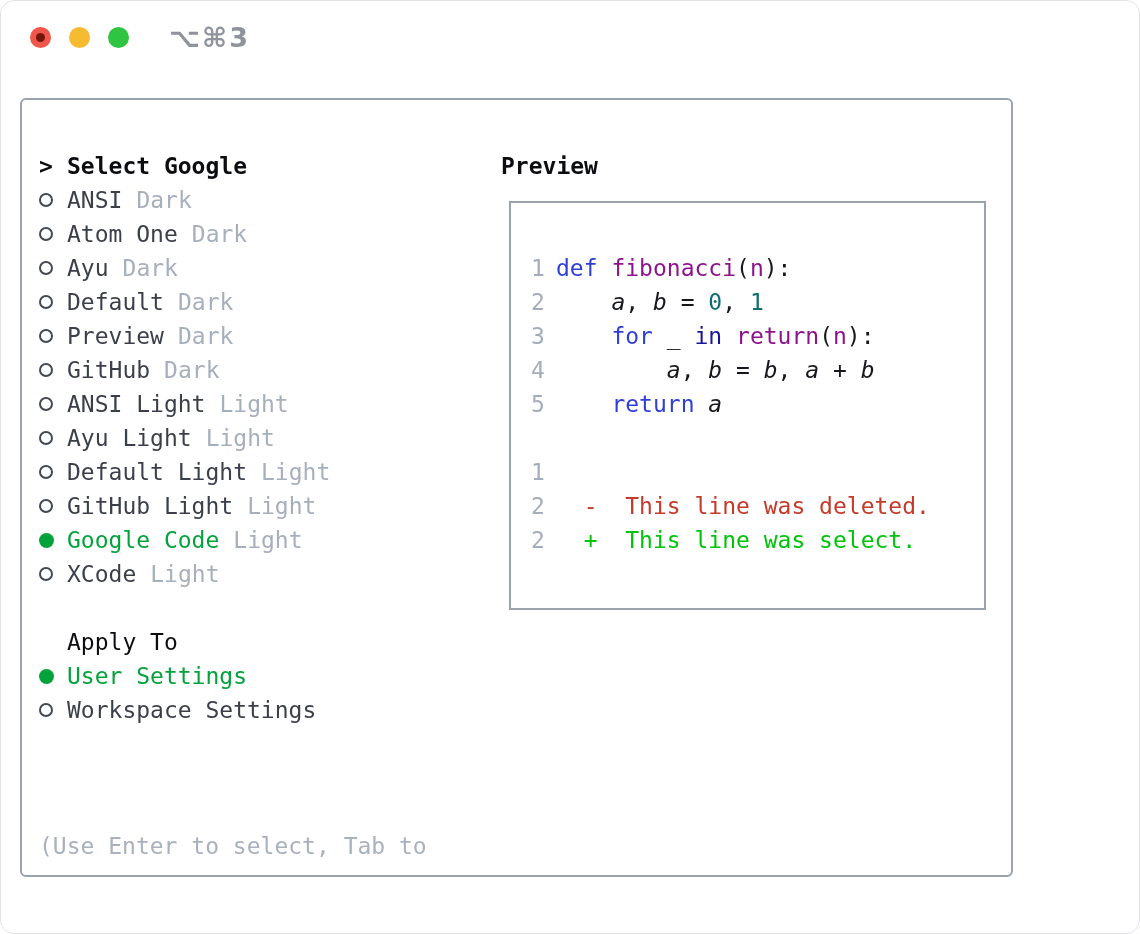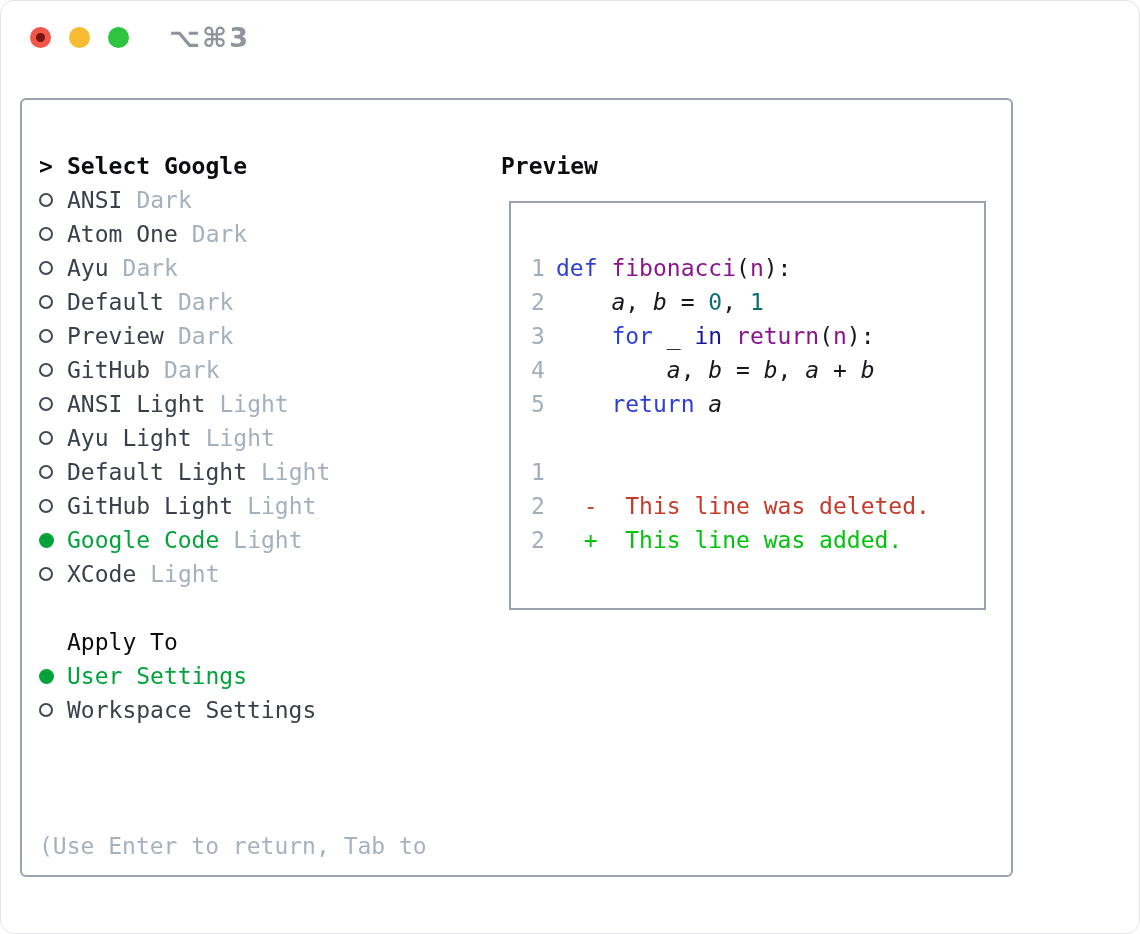--- a/index.html
+++ b/index.html
@@ -194,39 +194,39 @@
             <span class="marker">
               <span class="dot"></span>
             </span>
             <span class="name">Workspace Settings</span>
           </div>
         </div>
 
       <div class="spacer"></div>
 
       <div class="hint">
-        <div>(Use Enter to return, Tab to</div>
+        <div>(Use Enter to select, Tab to</div>
         <div>change focus)</div>
       </div>
     </div>
 
     <div class="preview-label row">
       <span class="h">Preview</span>
     </div>
 
     <div class="preview-box">
       <div id="code-lines">
           <div class="pline"><span class="lnum">1</span><span class="tok-kw">def</span><span class="tok-pl"> </span><span class="tok-fn">fibonacci</span><span class="tok-pl">(</span><span class="tok-fn">n</span><span class="tok-pl">):</span></div>
           <div class="pline"><span class="lnum">2</span><span class="tok-pl">    </span><span class="tok-var">a</span><span class="tok-pl">, </span><span class="tok-var">b</span><span class="tok-pl"> = </span><span class="tok-num">0</span><span class="tok-pl">, </span><span class="tok-num">1</span></div>
           <div class="pline"><span class="lnum">3</span><span class="tok-pl">    </span><span class="tok-kw">for</span><span class="tok-pl"> _ </span><span class="tok-kw2">in</span><span class="tok-pl"> </span><span class="tok-fn">return</span><span class="tok-pl">(</span><span class="tok-fn">n</span><span class="tok-pl">):</span></div>
           <div class="pline"><span class="lnum">4</span><span class="tok-pl">        </span><span class="tok-var">a</span><span class="tok-pl">, </span><span class="tok-var">b</span><span class="tok-pl"> = </span><span class="tok-var">b</span><span class="tok-pl">, </span><span class="tok-var">a</span><span class="tok-pl"> + </span><span class="tok-var">b</span></div>
           <div class="pline"><span class="lnum">5</span><span class="tok-pl">    </span><span class="tok-kw">return</span><span class="tok-pl"> </span><span class="tok-var">a</span></div>
         </div>
       <div class="pline"></div>
       <div id="diff-lines">
           <div class="pline"><span class="lnum">1</span></div>
           <div class="pline"><span class="lnum">2</span><span class="diff-del">  -  This line was deleted.</span></div>
-          <div class="pline"><span class="lnum">2</span><span class="diff-add">  +  This line was added.</span></div>
+          <div class="pline"><span class="lnum">2</span><span class="diff-add">  +  This line was select.</span></div>
         </div>
     </div>
 
   </div>
 </div>
 
 </body></html>

